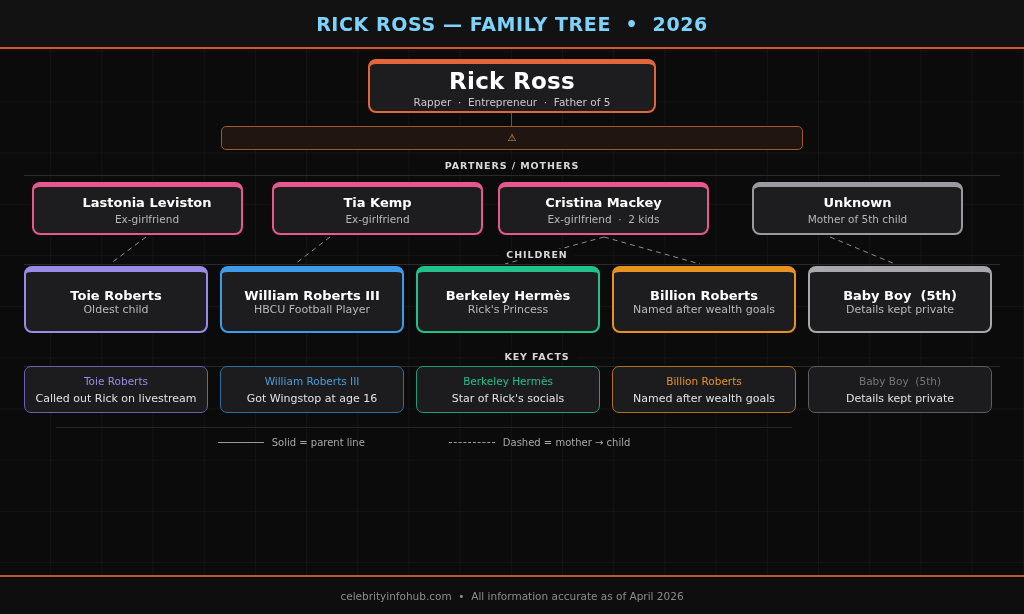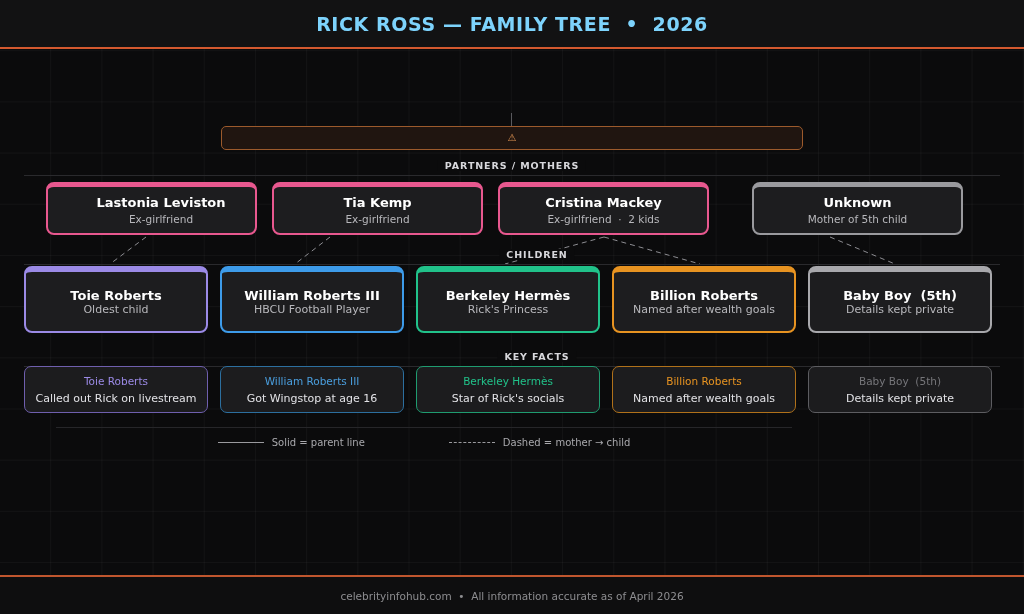--- a/index.html
+++ b/index.html
@@ -243,32 +243,36 @@
 
   <svg class="links" viewBox="0 0 1024 614">
 
     <line x1="146" y1="237" x2="110" y2="264" stroke="#8d8d92" stroke-width="1" stroke-dasharray="5 4"></line>
     <line x1="330" y1="237" x2="295" y2="264" stroke="#8d8d92" stroke-width="1" stroke-dasharray="5 4"></line>
     <line x1="604" y1="237" x2="505" y2="264" stroke="#8d8d92" stroke-width="1" stroke-dasharray="5 4"></line>
     <line x1="604" y1="237" x2="700" y2="264" stroke="#8d8d92" stroke-width="1" stroke-dasharray="5 4"></line>
     <line x1="830" y1="237" x2="895" y2="264" stroke="#8d8d92" stroke-width="1" stroke-dasharray="5 4"></line>
   </svg>
 
+  <div class="card root-card">
+    <div class="name">Rick Ross</div>
+    <div class="sub">Rapper  ·  Entrepreneur  ·  Father of 5</div>
+  </div>
   <div class="root-connector"></div>
 
   <div class="notice">
     <span class="notice-icon">⚠</span>
   </div>
 
   <div class="section" id="section-partners">
     <div class="rule"></div>
     <div class="label">PARTNERS / MOTHERS</div>
   </div>
 
-  <div class="card partner-card" style="left:46px;padding-left:19px;">
+  <div class="card partner-card" style="left:32px;padding-left:19px;">
     <div class="name">Lastonia Leviston</div>
     <div class="sub">Ex-girlfriend</div>
   </div>
   <div class="card partner-card" style="left:272px;">
     <div class="name">Tia Kemp</div>
     <div class="sub">Ex-girlfriend</div>
   </div>
   <div class="card partner-card" style="left:498px;">
     <div class="name">Cristina Mackey</div>
     <div class="sub">Ex-girlfriend  ·  2 kids</div>

